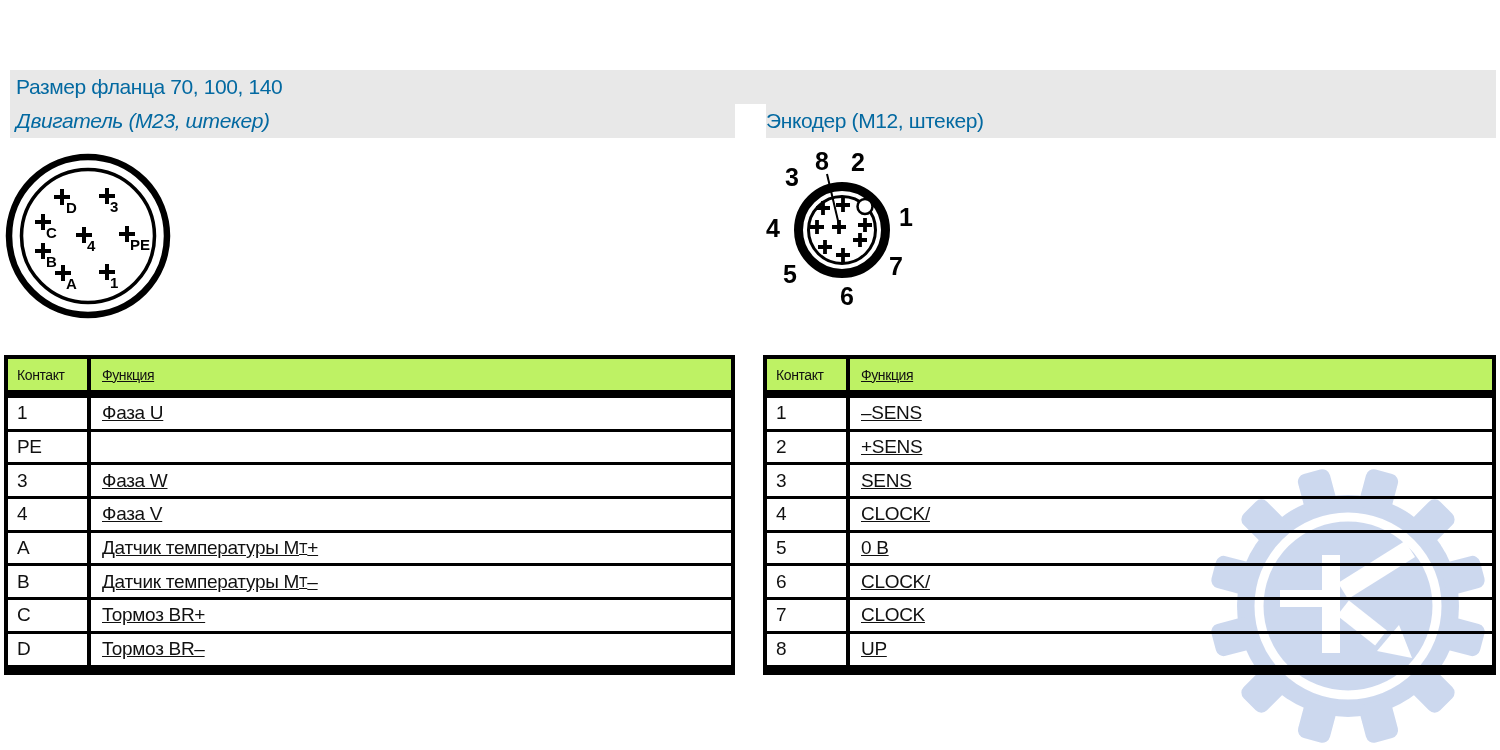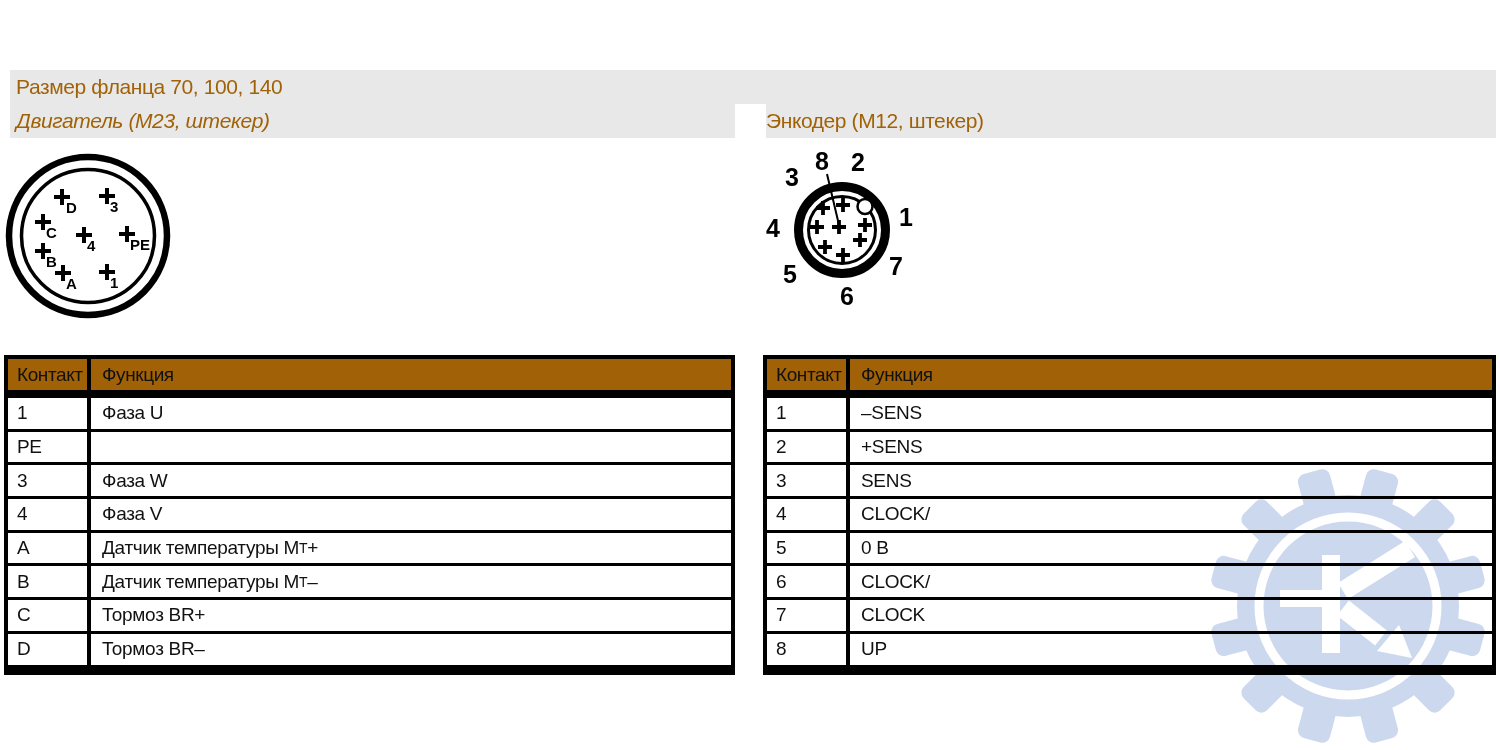--- a/index.html
+++ b/index.html
@@ -1,40 +1,40 @@
 <!DOCTYPE html>
 <html><head>
 <meta charset="utf-8">
 <style>
   html,body{margin:0;padding:0;background:#fff;}
   #page{position:relative;width:1500px;height:750px;background:#ffffff;overflow:hidden;
         font-family:"Liberation Sans",sans-serif;color:#111;}
   
   .band{position:absolute;background:#e8e8e8;display:flex;align-items:center;
-        font-size:21px;letter-spacing:-0.4px;color:#a16207;text-align:right;}
+        font-size:21px;letter-spacing:-0.4px;color:#0369a1;text-align:right;}
   #band-flange{left:10px;top:70px;width:1486px;height:34px;padding-left:6px;box-sizing:border-box;}
   #band-motor{left:10px;top:104px;width:725px;height:34px;padding-left:6px;box-sizing:border-box;font-style:italic;}
   #band-encoder{left:766px;top:104px;width:730px;height:34px;padding-left:0;box-sizing:border-box;}
   
   .connector{position:absolute;}
   #m23{left:0px;top:146px;}
   #m12{left:755px;top:140px;}
   
   .pintable{position:absolute;top:355px;box-sizing:border-box;background:#fff;
             border-top:4px solid #000;border-left:4.5px solid #000;border-right:4.5px solid #000;
             border-bottom:10px solid #000;}
   #table-motor{left:4px;width:731px;}
   #table-encoder{left:763px;width:733px;}
-  .thead{display:flex;height:31px;background:#a16207;border-bottom:8px solid #000;
-         font-size:19px;letter-spacing:-0.4px;}
+  .thead{display:flex;height:31px;background:#bef264;border-bottom:8px solid #000;
+         font-size:14px;letter-spacing:-0.4px;}
   .tr{display:flex;height:30.7px;border-bottom:3px solid #000;font-size:19px;letter-spacing:-0.3px;}
   .tr:last-of-type{border-bottom:none;}
   .td,.th{display:flex;align-items:center;box-sizing:border-box;}
   .c-pin{width:83px;border-right:4.5px solid #000;padding-left:9px;flex-shrink:0;}
-  .c-func{flex:1;padding-left:11px;white-space:nowrap;overflow:hidden;}
+  .c-func{flex:1;padding-left:11px;white-space:nowrap;overflow:hidden;text-decoration:underline;}
   .c-func sub{font-size:14px;vertical-align:-4px;line-height:0;}
   
   #watermark{position:absolute;left:1193px;top:451px;mix-blend-mode:multiply;opacity:.9;pointer-events:none;}
 </style>
 </head>
 <body>
 
 <div id="page">
 
   <div class="band" id="band-flange">

